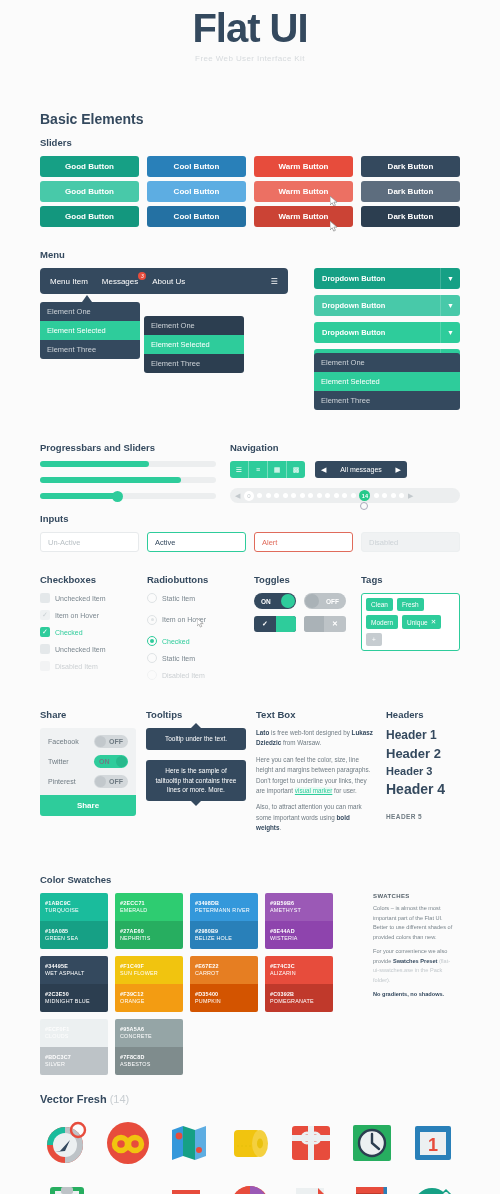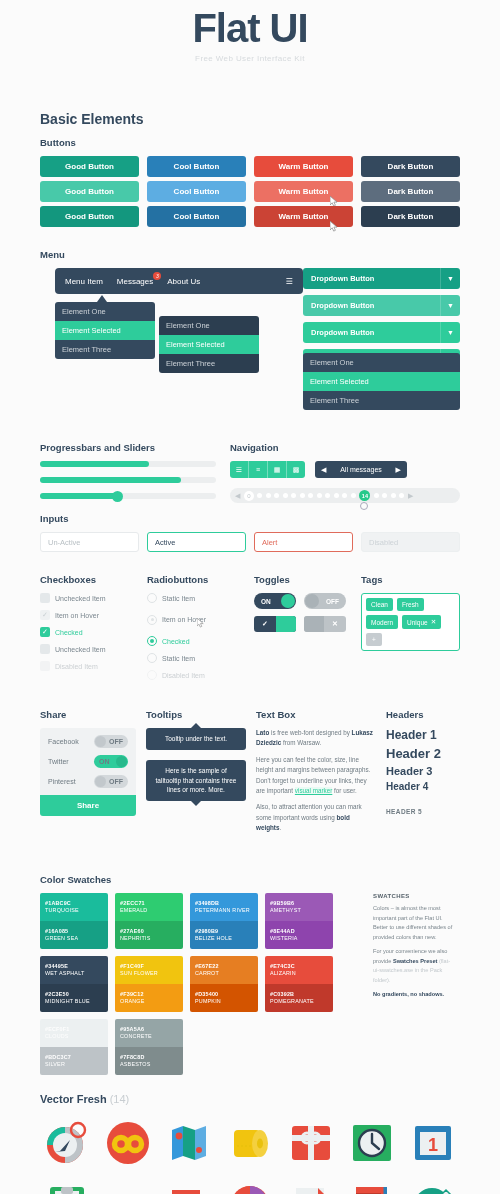--- a/index.html
+++ b/index.html
@@ -34,21 +34,21 @@
     color: #fff; font-size: 8px; font-weight: bold;
     font-family: "Liberation Sans", sans-serif;
     display: flex; align-items: center; justify-content: center;
     position: relative; cursor: pointer;
   }
   .cursor-dot {
     position: absolute; right: 14px; bottom: -5px; width: 9px; height: 11px;
   }
 
   
-  .menu-wrap { display: flex; gap: 0; margin-left: 15px; }
+  .menu-wrap { display: flex; gap: 26px; }
   .menu-left { width: 248px; position: relative; }
   .menubar {
     background: #34495e; border-radius: 4px; height: 26px;
     display: flex; align-items: center; padding: 0 10px; gap: 14px;
   }
   .menubar span { font-size: 8px; color: #fff; position: relative; }
   .badge {
     position: absolute; top: -5px; right: -8px;
     background: #e74c3c; color: #fff; font-size: 5px;
     width: 8px; height: 8px; border-radius: 50%;
@@ -179,21 +179,21 @@
 
   
   .tb p { font-size: 6.3px; line-height: 1.65; color: #6f7b83; margin-bottom: 6px; }
   .tb b { color: #34495e; }
   .tb a { color: #2ecc9b; text-decoration: underline; background: #eafaf4; }
 
   
   .hd1 { font-size: 12px; font-weight: bold; margin-bottom: 4px; }
   .hd2 { font-size: 13px; font-weight: bold; margin-bottom: 4px; }
   .hd3 { font-size: 11px; font-weight: bold; margin-bottom: 4px; }
-  .hd4 { font-size: 10px; font-weight: bold; margin-bottom: 16px; }
+  .hd4 { font-size: 14px; font-weight: bold; margin-bottom: 16px; }
   .hd5 { font-size: 6.5px; font-weight: bold; letter-spacing: .4px; color: #6f7b83; }
 
   
   .sw-grid { display: flex; gap: 7px; flex-wrap: wrap; }
   .sw-card { width: 68px; border-radius: 2px; overflow: hidden; }
   .sw-half { padding: 7px 5px 8px; color: #fff; }
   .sw-hex { font-size: 5.4px; font-weight: bold; letter-spacing: .2px; }
   .sw-name { font-size: 5.4px; letter-spacing: .2px; margin-top: 1px; }
   .sw-txt { width: 82px; }
   .sw-txt h4 { font-size: 6px; letter-spacing: .4px; color: #55616a; margin-bottom: 5px; }
@@ -210,21 +210,21 @@
 
 <div class="page">
 
   <div class="hero">
     <div class="hero-title">Flat UI</div>
     <div class="hero-sub">Free Web User Interface Kit</div>
   </div>
 
   <div style="margin-top:48px">
     <div class="sec-h">Basic Elements</div>
-    <div class="sub-h">Buttons</div>
+    <div class="sub-h">Sliders</div>
     <div class="btn-grid" id="btn-grid">
         <div class="btn-row">
           <button class="btn" style="background: rgb(22, 160, 133);">Good Button</button>
           <button class="btn" style="background: rgb(41, 128, 185);">Cool Button</button>
           <button class="btn" style="background: rgb(231, 76, 60);">Warm Button</button>
           <button class="btn" style="background: rgb(52, 73, 94);">Dark Button</button>
         </div>
         <div class="btn-row">
           <button class="btn" style="background: rgb(72, 201, 169);">Good Button</button>
           <button class="btn" style="background: rgb(93, 173, 226);">Cool Button</button>

